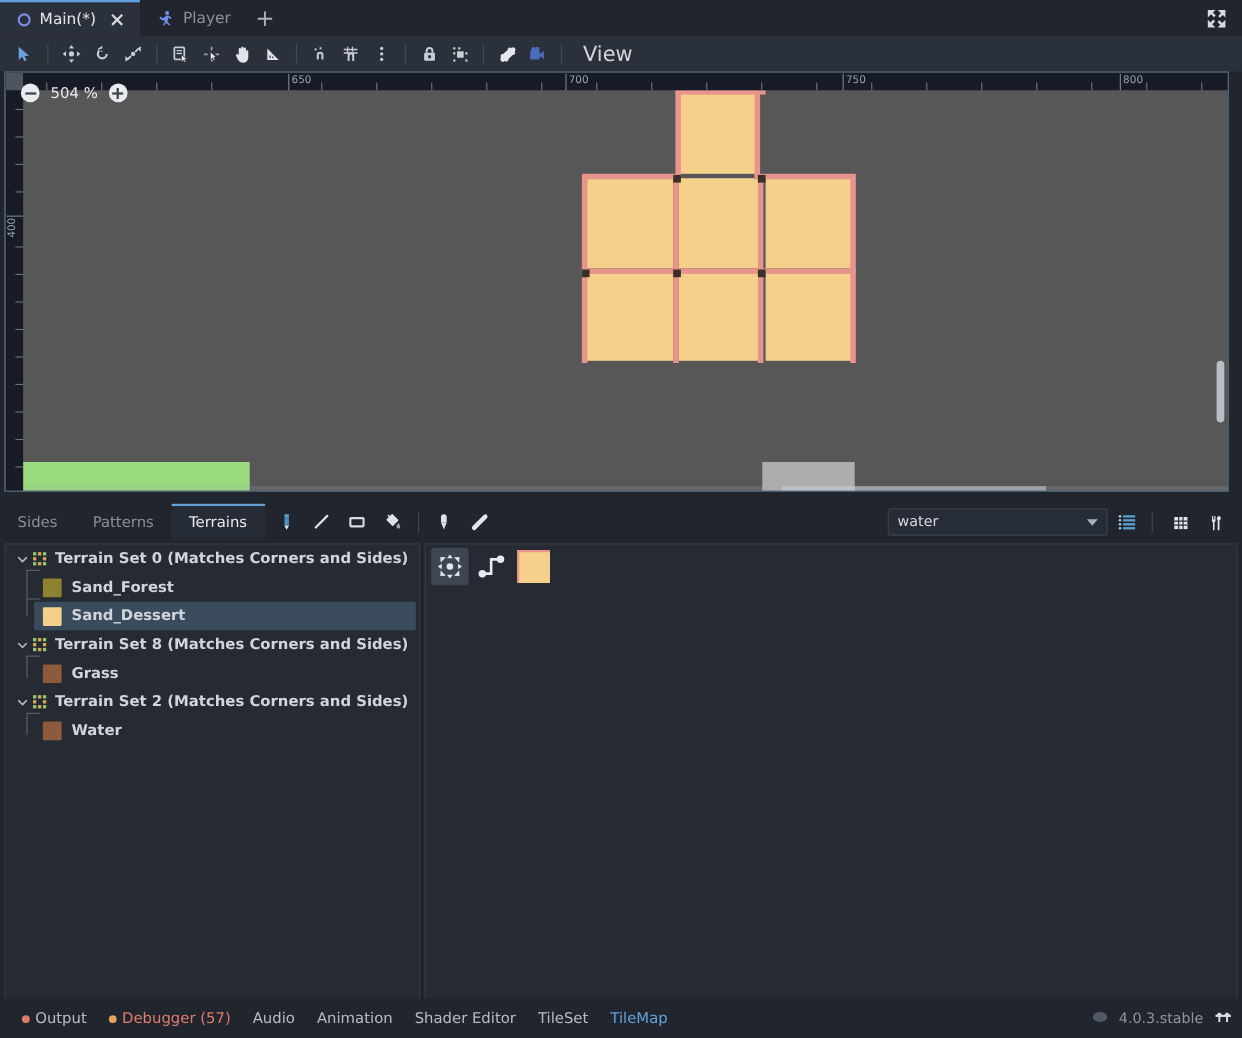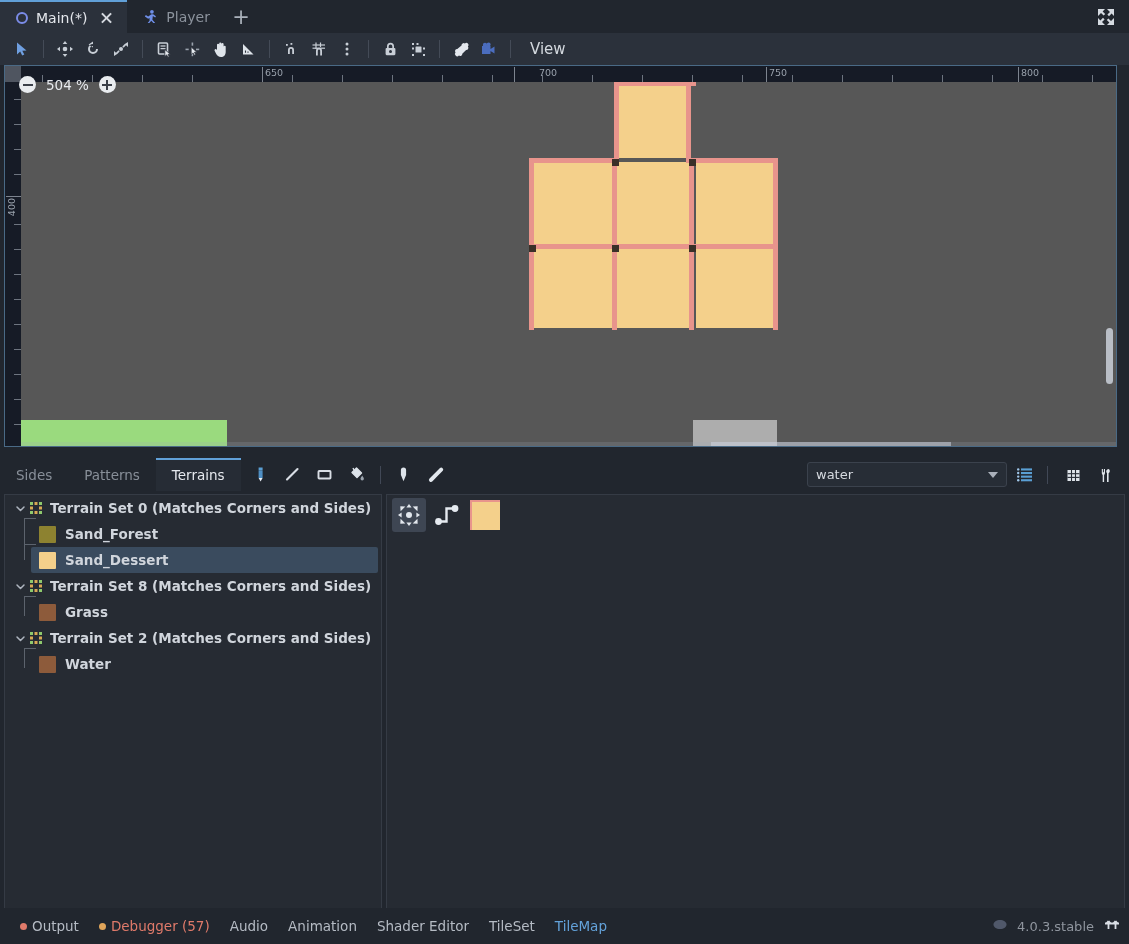--- a/index.html
+++ b/index.html
@@ -120,21 +120,21 @@
     width: 1px; height: 18px;
     background: #444b57;
     margin: 0 7px;
     flex: none;
   }
   .tbtn-text {
     padding: 0 12px;
     height: 26px;
     display: flex;
     align-items: center;
-    font-size: 15px;
+    font-size: 19px;
     color: #d3d8de;
     cursor: pointer;
     border-radius: 3px;
   }
 
   
   .viewport {
     position: absolute;
     left: 4px; top: 65px;
     width: 1113px; height: 382px;
@@ -698,21 +698,21 @@
       <div class="rh-tick major" style="left:761px;"></div>
       <div class="rh-tick" style="left:787px;"></div>
         <div class="rh-tick" style="left:837px;"></div>
       <div class="rh-tick" style="left:887px;"></div>
         <div class="rh-tick" style="left:937px;"></div>
       <div class="rh-tick" style="left:987px;"></div>
       <div class="rh-tick major" style="left:1013px;"></div>
       <div class="rh-tick" style="left:1037px;"></div>
         <div class="rh-tick" style="left:1087px;"></div>
       <div class="rh-lab" style="left:257px;">650</div>
-      <div class="rh-lab" style="left:531px;">700</div>
+      <div class="rh-lab" style="left:509px;">700</div>
       <div class="rh-lab" style="left:761px;">750</div>
       <div class="rh-lab" style="left:1013px;">800</div>
     </div>
 
     <div class="ruler-v">
       <div class="rv-tick" style="top:33px;"></div>
         <div class="rv-tick" style="top:58px;"></div>
       <div class="rv-tick" style="top:83px;"></div>
         <div class="rv-tick" style="top:108px;"></div>
       <div class="rv-tick major" style="top:130px;"></div>

